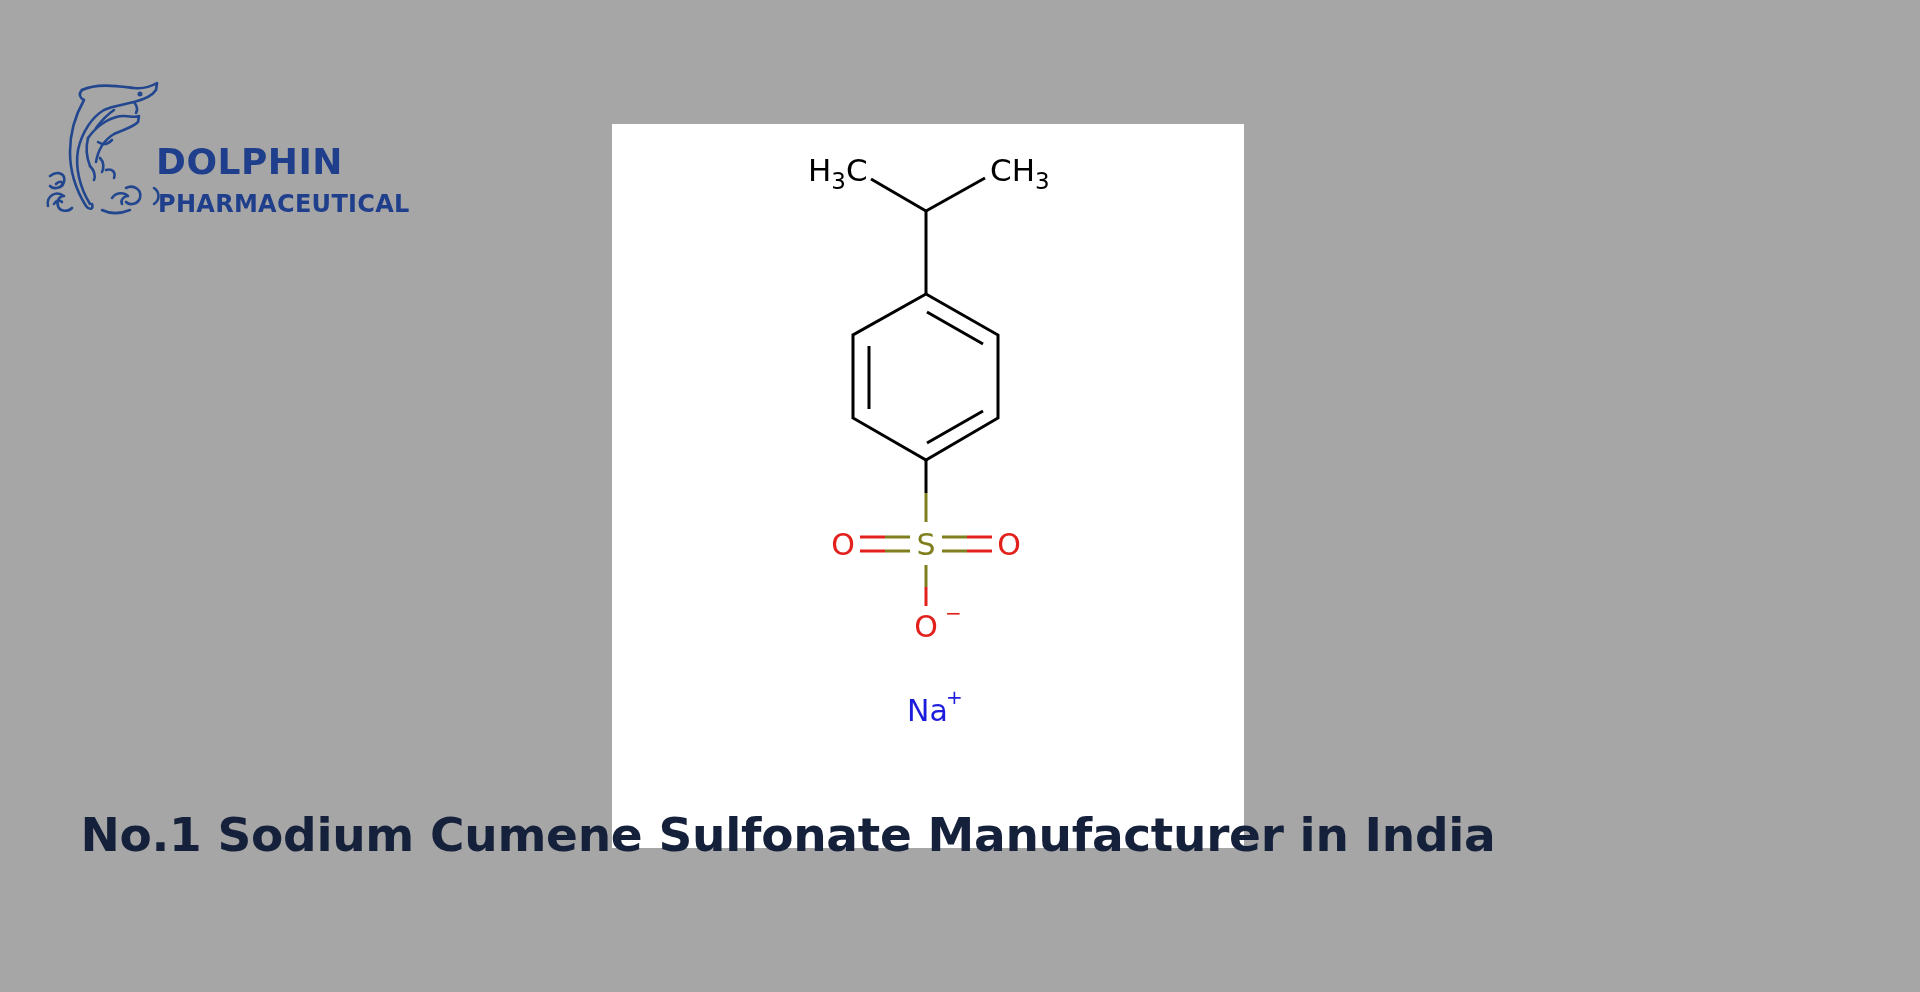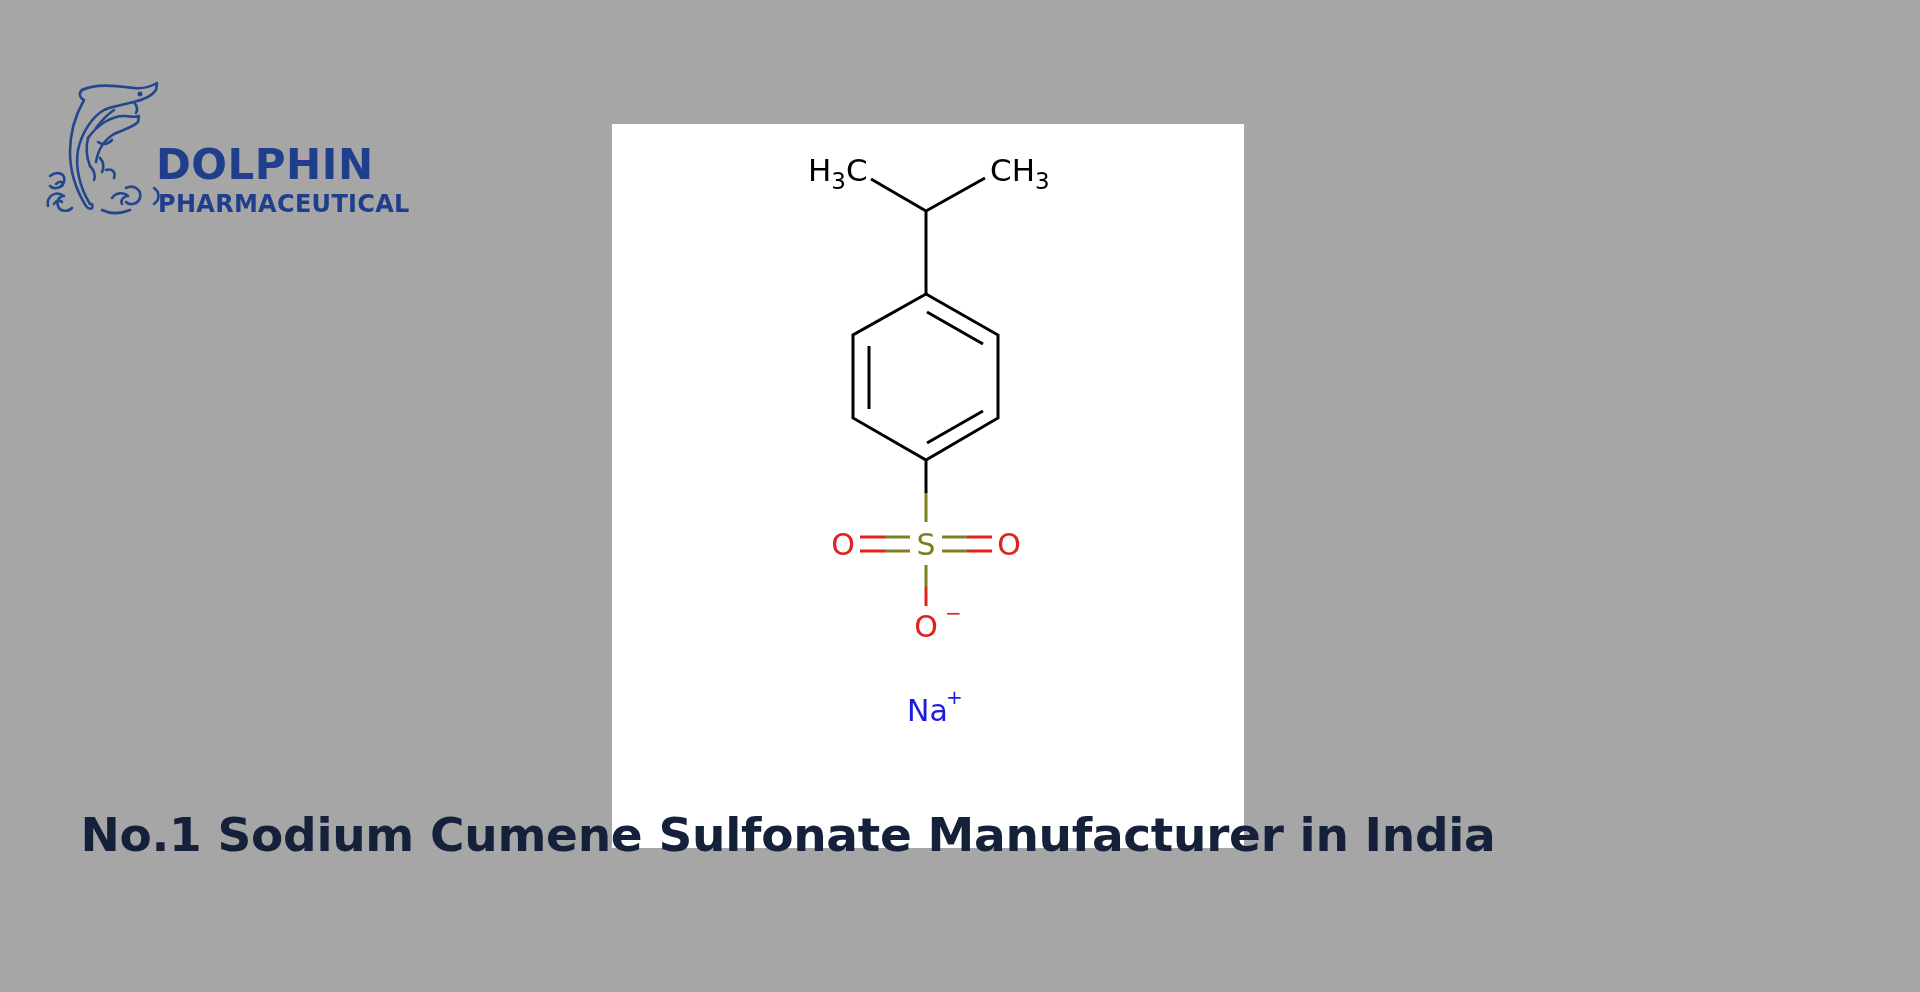--- a/index.html
+++ b/index.html
@@ -6,21 +6,21 @@
   body {
     width:1920px; height:992px; overflow:hidden; position:relative;
     background:#a6a6a6;
     font-family:"DejaVu Sans", sans-serif;
   }
   .logo { position:absolute; left:42px; top:80px; width:360px; height:140px; }
   .logo svg.dolphin { position:absolute; left:0; top:0; width:120px; height:140px; }
   .brand-name {
     position:absolute; left:114px; top:64px;
     font-family:"DejaVu Sans", sans-serif; font-weight:bold;
-    font-size:42px; color:#1f3f8c; letter-spacing:0.5px; line-height:1; white-space:nowrap;
+    font-size:36px; color:#1f3f8c; letter-spacing:0.5px; line-height:1; white-space:nowrap;
   }
   .brand-sub {
     position:absolute; left:116px; top:112px;
     font-family:"DejaVu Sans", sans-serif; font-weight:bold;
     font-size:24px; color:#1f3f8c; letter-spacing:0.3px; line-height:1; white-space:nowrap;
   }
   .structure-card {
     position:absolute; left:612px; top:124px; width:632px; height:724px; background:#ffffff;
   }
   .structure-card svg { position:absolute; left:0; top:0; width:632px; height:631px; }

